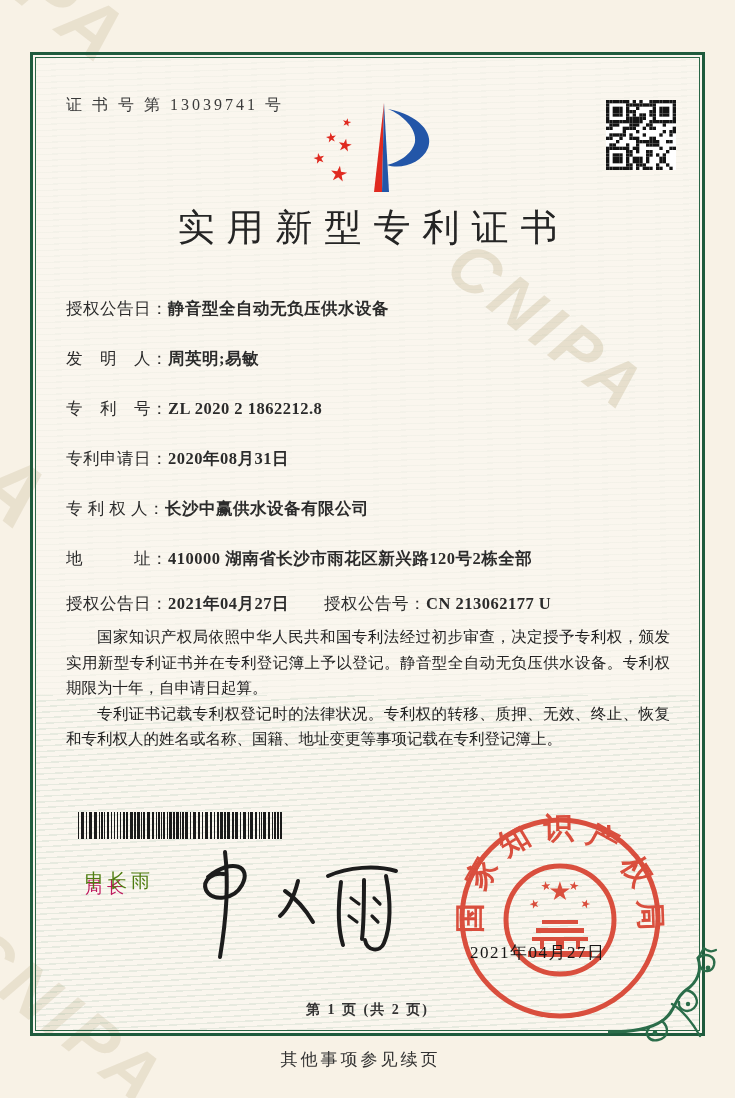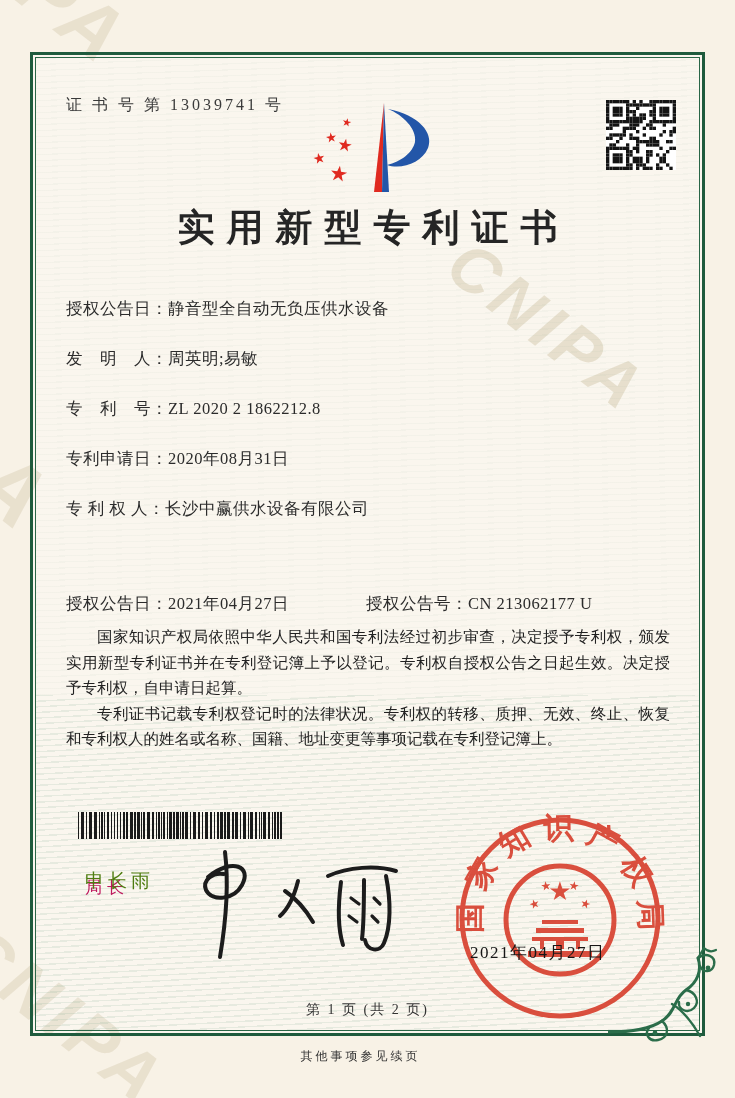--- a/index.html
+++ b/index.html
@@ -40,42 +40,42 @@
   }
   .frame { left:30px; top:52px; width:675px; height:984px; border:3px solid #1f5b3d; z-index:4; pointer-events:none; }
   .frame-inner { position:absolute; inset:2px; border:1.5px solid #2a6647; }
 
   .content { position:absolute; inset:0; z-index:5;padding-left:44px; }
 
   .cert-no { left:66px; top:95px; font-size:16px; letter-spacing:3px; color:#3a3a3a; }
 
   .title {
     left:0; right:0; top:203px; text-align:center;
-    font-size:37px; font-weight:bold; color:#252525;
+    font-size:37px; font-weight:normal; color:#252525;
     letter-spacing:12px; text-indent:12px;
   }
   .row { position:absolute; left:66px; width:610px; height:30px; font-size:16.5px; letter-spacing:0.5px; white-space:nowrap; }
   .row .lbl { color:#2b2b2b; }
-  .row .val { color:#2b2b2b; }
-  .g2 { position:absolute; left:258px; top:0;margin-left:42px; }
+  .row .val { color:#2b2b2b;font-weight:bold; }
+  .g2 { position:absolute; left:258px; top:0; }
 
   .paras { left:66px; top:624px; width:604px; font-size:15.5px; line-height:25.5px; text-align:justify; color:#222; }
   .paras p { text-indent:2em; margin:0; }
 
   .barcode-box { left:78px; top:812px; width:208px; height:27px; }
 
   .signer-title { left:85px; top:876px; font-size:17px; letter-spacing:5px; color:#be185d; }
   .signer-name  { left:85px; top:868px; font-size:19px; letter-spacing:4px; color:#4d7c0f; }
   .sig { left:178px; top:845px; width:240px; height:120px; }
 
   .seal { left:450px; top:808px; width:220px; height:220px; opacity:0.88; }
   .seal-date { left:470px; top:941px; font-size:17px; letter-spacing:1.5px; color:#161616; z-index:6; }
 
-  .page-ind { left:0; right:0; top:1001px; text-align:center; font-size:14px; letter-spacing:2px; color:#333; }
-  .cont-note { left:0; right:14px; top:1048px; text-align:center; font-size:12px; letter-spacing:3px; color:#333; }
+  .page-ind { left:0; right:0; top:1001px; text-align:center; font-size:14px; letter-spacing:2px; color:#333;font-weight:bold; }
+  .cont-note { left:0; right:14px; top:1048px; text-align:center; font-size:17px; letter-spacing:3px; color:#333; }
 
   .ornament { left:608px; top:944px; width:118px; height:100px; z-index:6; }
   .qr { left:606px; top:100px; width:70px; height:70px; }
   .logo { left:290px; top:100px; width:168px; height:100px; }
 </style>
 </head>
 <body>
 
 <div class="wm wm-a">CNIPA</div>
 <div class="wm wm-b">CNIPA</div>
@@ -347,29 +347,32 @@
   </div>
   <div class="row" style="top:398px">
     <span class="lbl">专　利　号：</span><span class="val">ZL 2020 2 1862212.8</span>
   </div>
   <div class="row" style="top:448px">
     <span class="lbl">专利申请日：</span><span class="val">2020年08月31日</span>
   </div>
   <div class="row" style="top:498px">
     <span class="lbl">专 利 权 人：</span><span class="val">长沙中赢供水设备有限公司</span>
   </div>
+  <div class="row" style="top:548px">
+    <span class="lbl">地　　　址：</span><span class="val">410000 湖南省长沙市雨花区新兴路120号2栋全部</span>
+  </div>
   <div class="row" style="top:593px">
     <span class="lbl">授权公告日：</span><span class="val">2021年04月27日</span>
     <span class="g2">
       <span class="lbl">授权公告号：</span><span class="val">CN 213062177 U</span>
     </span>
   </div>
 
   <div class="abs paras">
-    <p>国家知识产权局依照中华人民共和国专利法经过初步审查，决定授予专利权，颁发实用新型专利证书并在专利登记簿上予以登记。专利权自授权公告之日起生效。决定授予专利权，自申请日起算。</p>
+    <p>国家知识产权局依照中华人民共和国专利法经过初步审查，决定授予专利权，颁发实用新型专利证书并在专利登记簿上予以登记。静音型全自动无负压供水设备。专利权期限为十年，自申请日起算。</p>
     <p>专利证书记载专利权登记时的法律状况。专利权的转移、质押、无效、终止、恢复和专利权人的姓名或名称、国籍、地址变更等事项记载在专利登记簿上。</p>
   </div>
 
   <svg class="abs barcode-box" id="barcode" viewBox="0 0 208 27" preserveAspectRatio="none">
       <rect x="0" y="0" width="1" height="27" fill="#1a1a1a"></rect>
       <rect x="3" y="0" width="3" height="27" fill="#1a1a1a"></rect>
       <rect x="8" y="0" width="1" height="27" fill="#1a1a1a"></rect>
       <rect x="11" y="0" width="3" height="27" fill="#1a1a1a"></rect>
       <rect x="16" y="0" width="3" height="27" fill="#1a1a1a"></rect>
       <rect x="21" y="0" width="1" height="27" fill="#1a1a1a"></rect>

